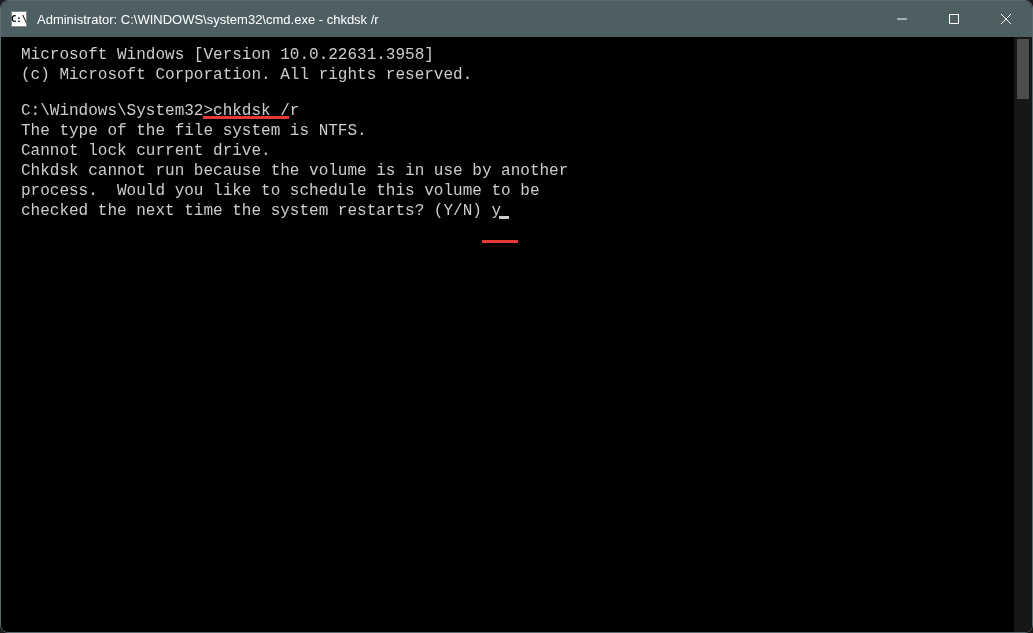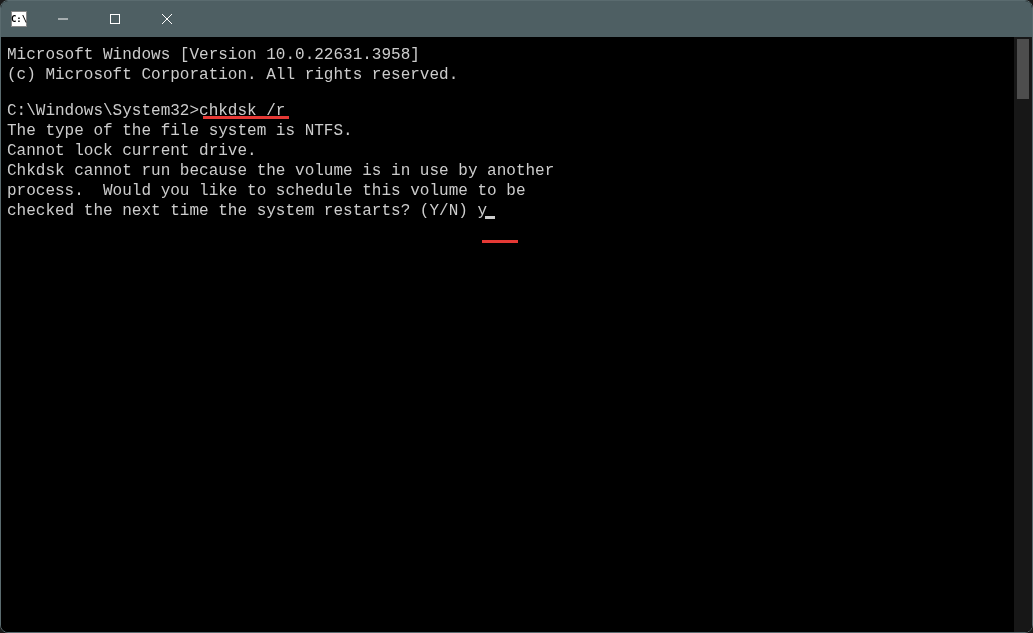--- a/index.html
+++ b/index.html
@@ -71,21 +71,21 @@
       height: 12px;
     }
     .terminal-area {
       flex: 1;
       display: flex;
       position: relative;
       background: #000;
     }
     .terminal-content {
       flex: 1;
-      padding: 8px 6px;
+      padding: 8px 20px;
       font-family: 'Consolas', 'Courier New', monospace;
       font-size: 16px;
       line-height: 20px;
       color: #cccccc;
       white-space: pre;
       font-weight: normal;
       overflow: hidden;
     }
     .terminal-content .line {
       display: block;
@@ -134,20 +134,21 @@
       background: #4d4d4d;
       border-radius: 0;
     }
   </style>
 </head>
 <body>
 
 <div class="window">
   <div class="titlebar">
     <div class="app-icon">C:\</div>
+    <div class="title-text">Administrator: C:\WINDOWS\system32\cmd.exe - chkdsk  /r</div>
     <div class="window-controls">
       <div class="win-btn">
         <svg viewBox="0 0 12 12">
             <line x1="1" y1="6" x2="11" y2="6" stroke="#fff" stroke-width="1"></line>
           </svg>
       </div>
       <div class="win-btn">
         <svg viewBox="0 0 12 12">
             <rect x="1.5" y="1.5" width="9" height="9" stroke="#fff" stroke-width="1" fill="none"></rect>
           </svg>

